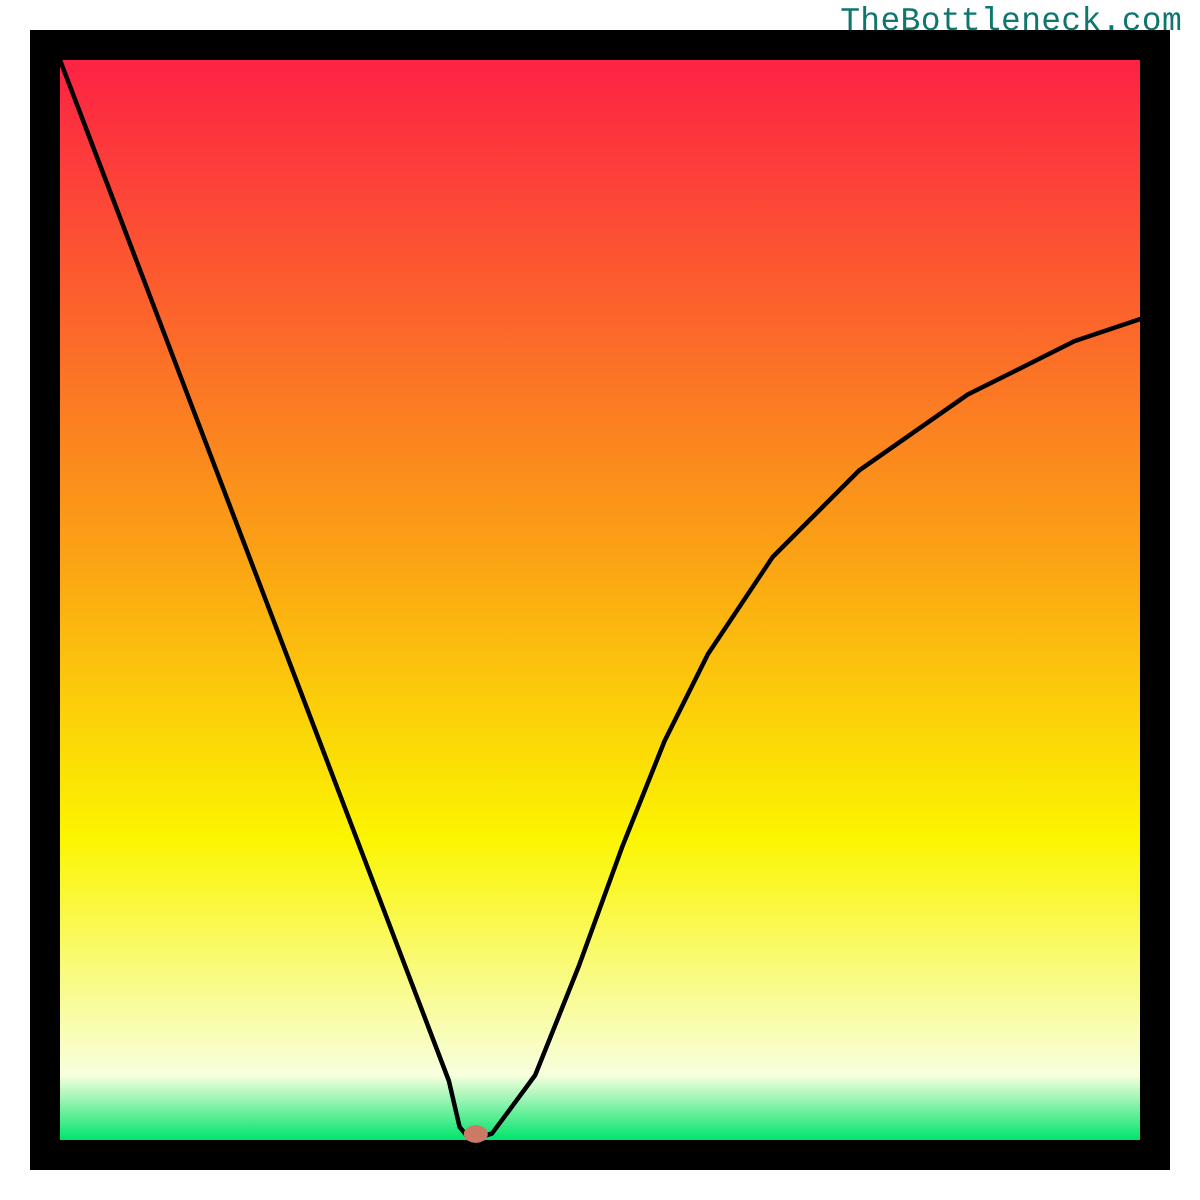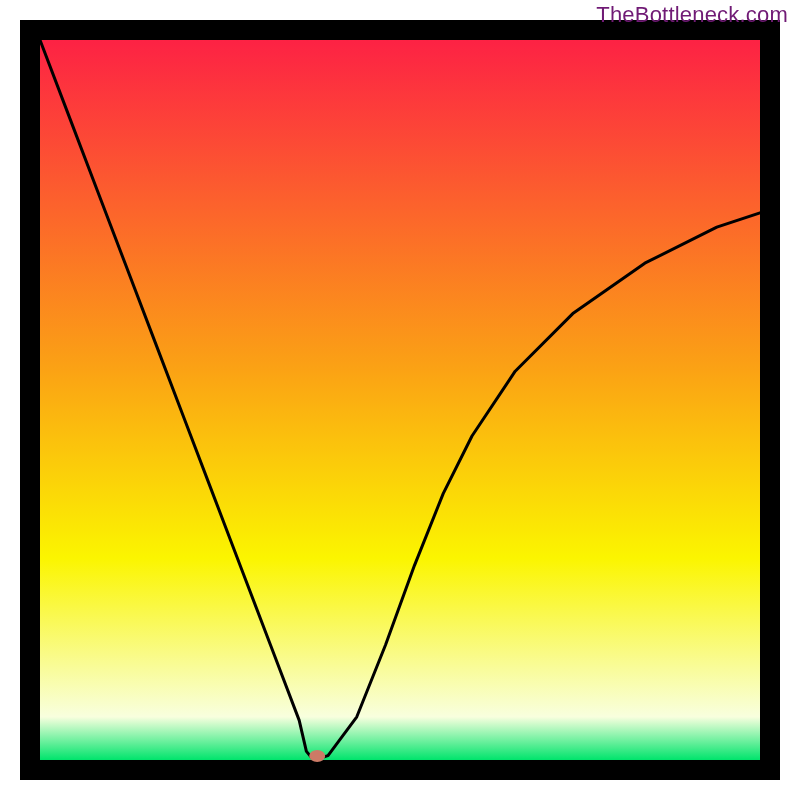--- a/index.html
+++ b/index.html
@@ -15,23 +15,24 @@
     position: relative;
     width: 800px;
     height: 800px;
   }
   .watermark {
     position: absolute;
     top: 2px;
     right: 12px;
     font-size: 22px;
     font-weight: 400;
-    color: #701a75;
+    color: #0f766e;
     letter-spacing: 0.2px;
     z-index: 5;
+    font-family: Liberation Mono, monospace;
   }
   svg {
     display: block;
   }
 </style>
 </head>
 <body>
 
 <div class="wrap">
   <div class="watermark">TheBottleneck.com</div>

